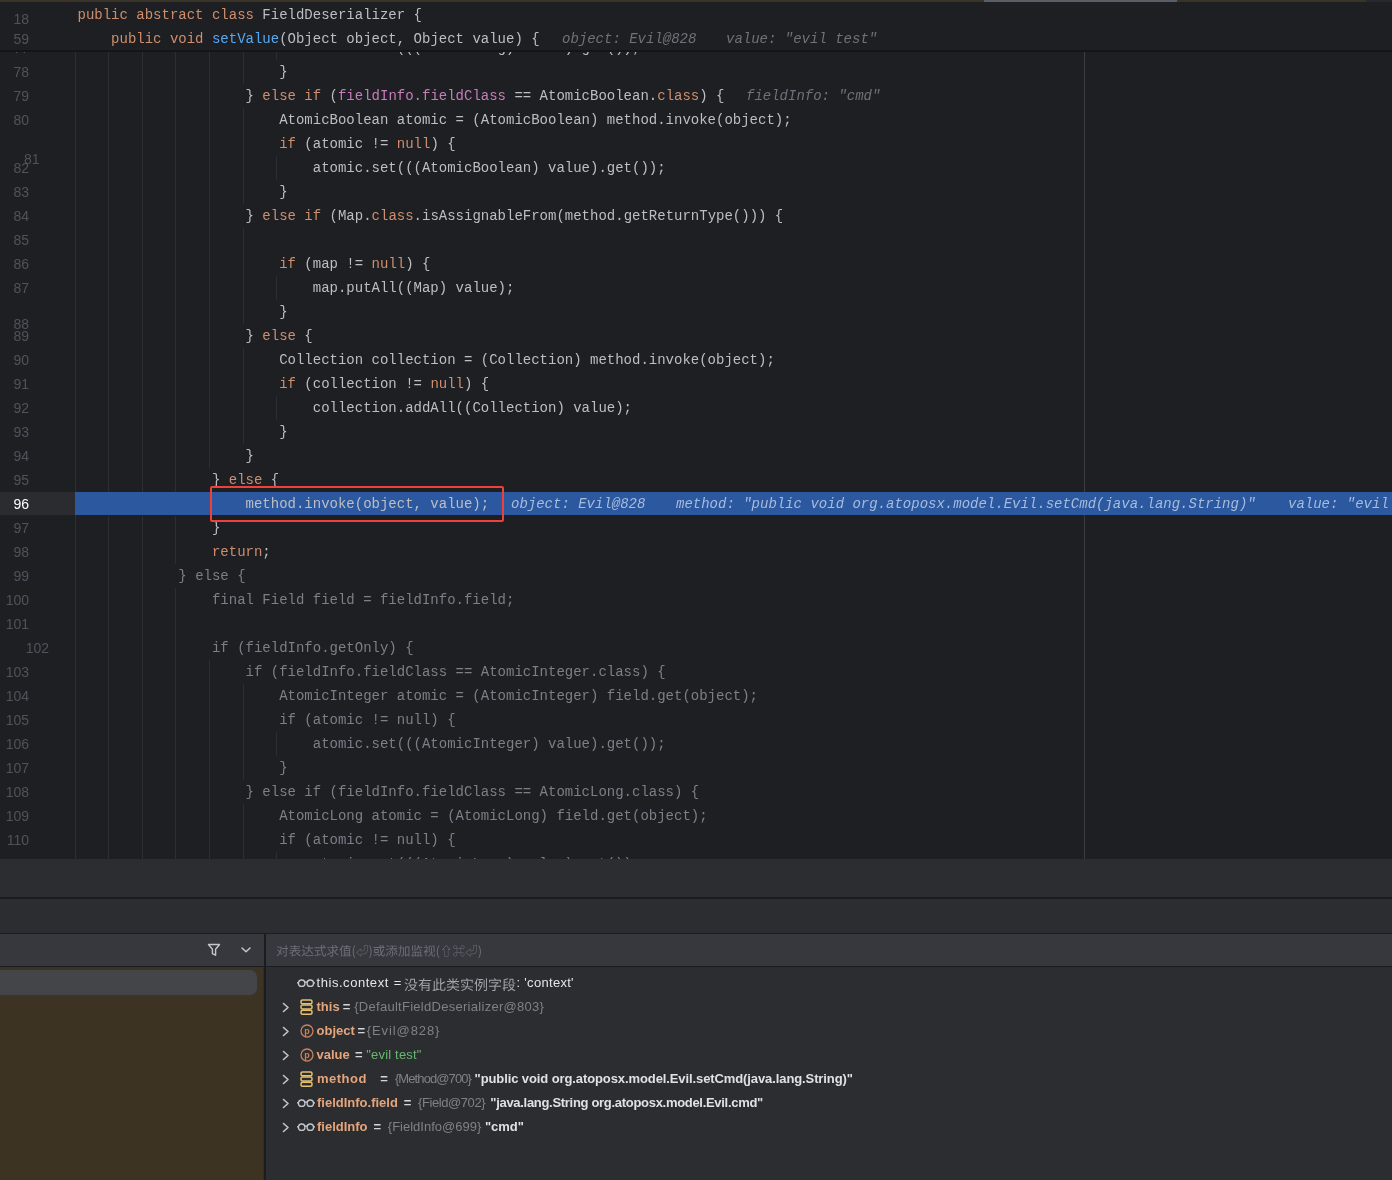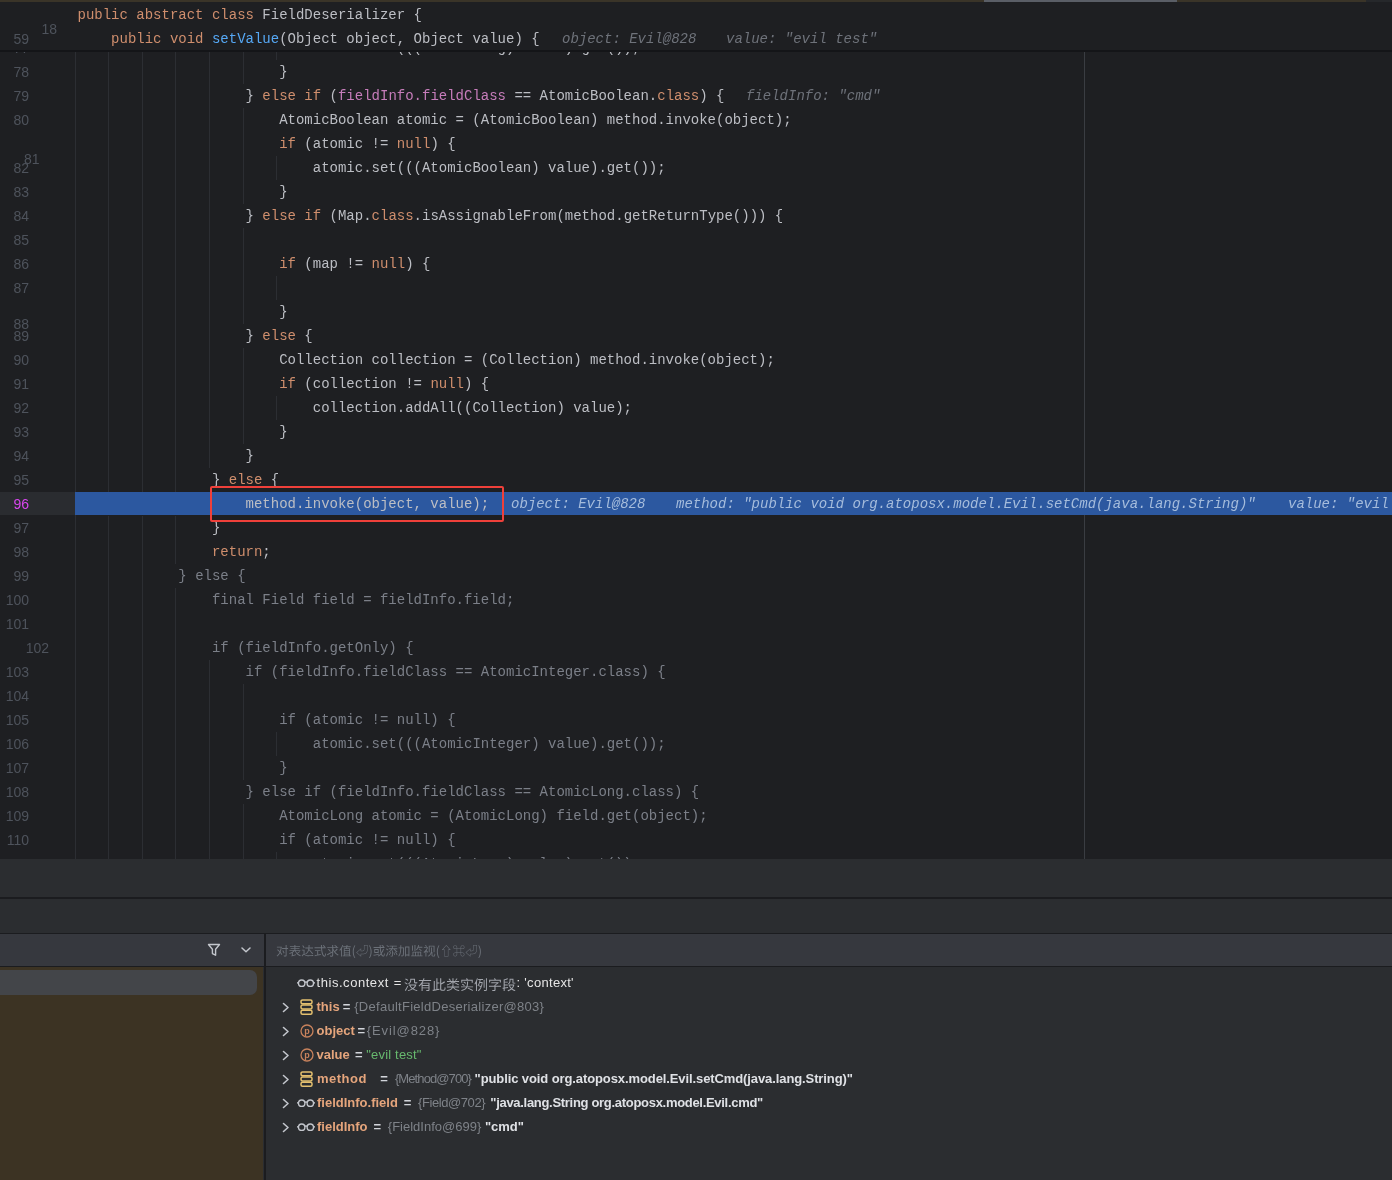--- a/index.html
+++ b/index.html
@@ -1,19 +1,19 @@
 <!DOCTYPE html>
 <html><head><meta charset="utf-8"><style>
 * { margin:0; padding:0; box-sizing:border-box; }
 html,body { width:1392px; height:1180px; overflow:hidden; background:#1e1f22; }
 #page { position:relative; width:1392px; height:1180px; font-family:"Liberation Mono",monospace; }
 .abs { position:absolute; }
 .cl { position:absolute; left:77.5px; height:24px; line-height:24px; font-size:14px; white-space:pre; letter-spacing:0px; }
 .gn { position:absolute; left:0; width:29px; height:24px; line-height:24px; font-size:14px; font-family:"Liberation Sans",sans-serif; text-align:right; }
-.num { color:#4e535c; } .curnum { color:#d946ef; }
+.num { color:#4e535c; } .curnum { color:#ffffff; }
 .k { color:#cf8e6d; } .g { color:#7b7f88; } .d { color:#bcbec4; } .f { color:#c77dbb; } .m { color:#56a8f5; }
 .hint { position:absolute; height:24px; line-height:24px; font-size:14px; font-style:italic; color:#6e727a; white-space:pre; }
 .hintb { position:absolute; height:24px; line-height:24px; font-size:14px; font-style:italic; color:#a5bcdc; white-space:pre; }
 .ig { position:absolute; width:1px; height:24px; background:#2c2e33; }
 .sticky { position:absolute; left:0; top:2px; width:1392px; height:50px; background:#1e1f22; border-bottom:2px solid #141518; z-index:5; }
 .sticky .cl, .sticky .gn, .sticky .hint { position:absolute; }
 .vrow { position:absolute; left:317px; height:24px; line-height:24px; font-family:"Liberation Sans",sans-serif; font-size:13px; white-space:pre; }
 .tg { color:#e5e5e5; } .nm { color:#e5a57c; font-weight:700; }
 .eq { color:#d2d5da; font-weight:700; } .rg { color:#7e8288; }
 .gr { color:#67b96e; } .bw { color:#dfe1e5; font-weight:700; }
@@ -102,20 +102,21 @@
 <div class="ig" style="left:242.5px;top:252px;"></div>
 <div class="gn num" style="top:252px;">86</div>
 <div class="cl" style="top:252px;">&nbsp;&nbsp;&nbsp;&nbsp;&nbsp;&nbsp;&nbsp;&nbsp;&nbsp;&nbsp;&nbsp;&nbsp;&nbsp;&nbsp;&nbsp;&nbsp;&nbsp;&nbsp;&nbsp;&nbsp;&nbsp;&nbsp;&nbsp;&nbsp;<span class="k">if</span><span class="d"> (map != </span><span class="k">null</span><span class="d">) {</span></div>
 <div class="ig" style="left:108.1px;top:276px;"></div>
 <div class="ig" style="left:141.7px;top:276px;"></div>
 <div class="ig" style="left:175.3px;top:276px;"></div>
 <div class="ig" style="left:208.9px;top:276px;"></div>
 <div class="ig" style="left:242.5px;top:276px;"></div>
 <div class="ig" style="left:276.1px;top:276px;"></div>
 <div class="gn num" style="top:276px;">87</div>
+<div class="cl" style="top:276px;">&nbsp;&nbsp;&nbsp;&nbsp;&nbsp;&nbsp;&nbsp;&nbsp;&nbsp;&nbsp;&nbsp;&nbsp;&nbsp;&nbsp;&nbsp;&nbsp;&nbsp;&nbsp;&nbsp;&nbsp;&nbsp;&nbsp;&nbsp;&nbsp;&nbsp;&nbsp;&nbsp;&nbsp;<span class="d">map.putAll((Map) value);</span></div>
 <div class="ig" style="left:108.1px;top:300px;"></div>
 <div class="ig" style="left:141.7px;top:300px;"></div>
 <div class="ig" style="left:175.3px;top:300px;"></div>
 <div class="ig" style="left:208.9px;top:300px;"></div>
 <div class="ig" style="left:242.5px;top:300px;"></div>
 <div class="gn num" style="top:312px;">88</div>
 <div class="cl" style="top:300px;">&nbsp;&nbsp;&nbsp;&nbsp;&nbsp;&nbsp;&nbsp;&nbsp;&nbsp;&nbsp;&nbsp;&nbsp;&nbsp;&nbsp;&nbsp;&nbsp;&nbsp;&nbsp;&nbsp;&nbsp;&nbsp;&nbsp;&nbsp;&nbsp;<span class="d">}</span></div>
 <div class="ig" style="left:108.1px;top:324px;"></div>
 <div class="ig" style="left:141.7px;top:324px;"></div>
 <div class="ig" style="left:175.3px;top:324px;"></div>
@@ -201,20 +202,21 @@
 <div class="ig" style="left:175.3px;top:660px;"></div>
 <div class="ig" style="left:208.9px;top:660px;"></div>
 <div class="gn num" style="top:660px;">103</div>
 <div class="cl" style="top:660px;">&nbsp;&nbsp;&nbsp;&nbsp;&nbsp;&nbsp;&nbsp;&nbsp;&nbsp;&nbsp;&nbsp;&nbsp;&nbsp;&nbsp;&nbsp;&nbsp;&nbsp;&nbsp;&nbsp;&nbsp;<span class="g">if (fieldInfo.fieldClass == AtomicInteger.class) {</span></div>
 <div class="ig" style="left:108.1px;top:684px;"></div>
 <div class="ig" style="left:141.7px;top:684px;"></div>
 <div class="ig" style="left:175.3px;top:684px;"></div>
 <div class="ig" style="left:208.9px;top:684px;"></div>
 <div class="ig" style="left:242.5px;top:684px;"></div>
 <div class="gn num" style="top:684px;">104</div>
+<div class="cl" style="top:684px;">&nbsp;&nbsp;&nbsp;&nbsp;&nbsp;&nbsp;&nbsp;&nbsp;&nbsp;&nbsp;&nbsp;&nbsp;&nbsp;&nbsp;&nbsp;&nbsp;&nbsp;&nbsp;&nbsp;&nbsp;&nbsp;&nbsp;&nbsp;&nbsp;<span class="g">AtomicInteger atomic = (AtomicInteger) field.get(object);</span></div>
 <div class="ig" style="left:108.1px;top:708px;"></div>
 <div class="ig" style="left:141.7px;top:708px;"></div>
 <div class="ig" style="left:175.3px;top:708px;"></div>
 <div class="ig" style="left:208.9px;top:708px;"></div>
 <div class="ig" style="left:242.5px;top:708px;"></div>
 <div class="gn num" style="top:708px;">105</div>
 <div class="cl" style="top:708px;">&nbsp;&nbsp;&nbsp;&nbsp;&nbsp;&nbsp;&nbsp;&nbsp;&nbsp;&nbsp;&nbsp;&nbsp;&nbsp;&nbsp;&nbsp;&nbsp;&nbsp;&nbsp;&nbsp;&nbsp;&nbsp;&nbsp;&nbsp;&nbsp;<span class="g">if (atomic != null) {</span></div>
 <div class="ig" style="left:108.1px;top:732px;"></div>
 <div class="ig" style="left:141.7px;top:732px;"></div>
 <div class="ig" style="left:175.3px;top:732px;"></div>
@@ -256,21 +258,21 @@
 <div class="ig" style="left:208.9px;top:852px;"></div>
 <div class="ig" style="left:242.5px;top:852px;"></div>
 <div class="ig" style="left:276.1px;top:852px;"></div>
 <div class="cl" style="top:852px;">&nbsp;&nbsp;&nbsp;&nbsp;&nbsp;&nbsp;&nbsp;&nbsp;&nbsp;&nbsp;&nbsp;&nbsp;&nbsp;&nbsp;&nbsp;&nbsp;&nbsp;&nbsp;&nbsp;&nbsp;&nbsp;&nbsp;&nbsp;&nbsp;&nbsp;&nbsp;&nbsp;&nbsp;<span class="g">atomic.set(((AtomicLong) value).get());</span></div>
     </div>
 
     <div class="abs" style="left:209.5px;top:484px;width:294px;height:35.5px;border:2.5px solid #ef403a;border-radius:2px;"></div>
   </div>
 
 <div class="sticky">
- <div class="gn num" style="top:15px;margin-left:28px;">18</div>
+ <div class="gn num" style="top:5px;">18</div>
  <div class="cl" style="top:1px;"><span class="k">public abstract class</span><span class="d"> FieldDeserializer {</span></div>
  <div class="gn num" style="top:25px;">59</div>
  <div class="cl" style="top:25px;">&nbsp;&nbsp;&nbsp;&nbsp;<span class="k">public void </span><span class="m">setValue</span><span class="d">(Object object, Object value) {</span></div>
  <div class="hint" style="left:562px;top:25px;">object: Evil@828</div>
  <div class="hint" style="left:726px;top:25px;">value: "evil test"</div>
 </div>
 
   <div class="abs" style="left:0;top:859px;width:1392px;height:321px;background:#2b2d30;"></div>
   <div class="abs" style="left:0;top:897px;width:1392px;height:2px;background:#1b1c1f;"></div>
   <div class="abs" style="left:0;top:933px;width:1392px;height:1px;background:#1b1c1f;"></div>

